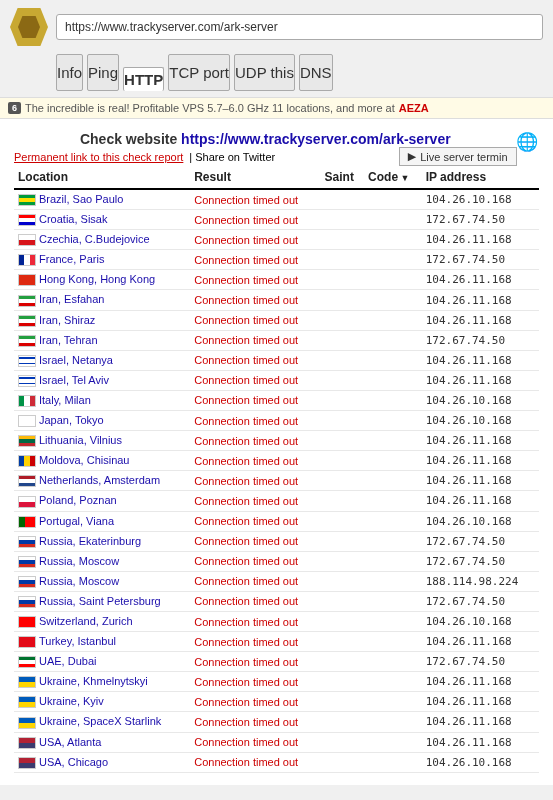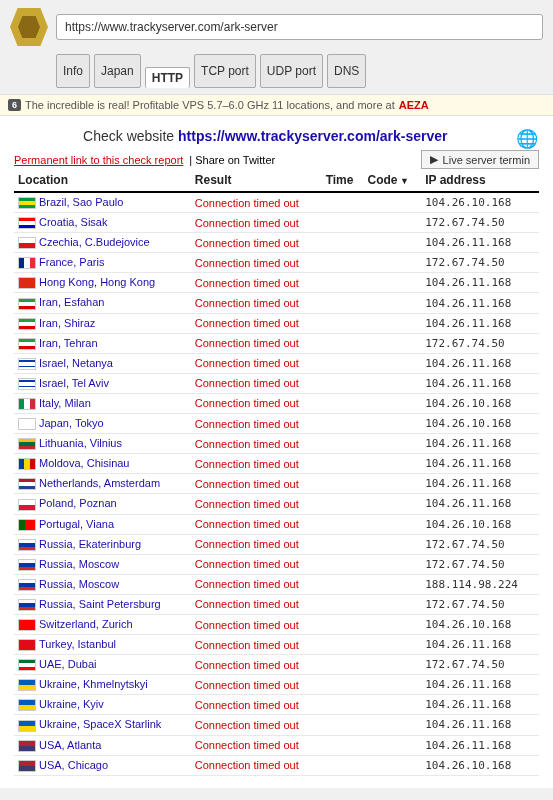--- a/index.html
+++ b/index.html
@@ -4,31 +4,31 @@
   <style>
     * { box-sizing: border-box; margin: 0; padding: 0; }
     body { font-family: Arial, sans-serif; font-size: 12px; background: #f0f0f0; width: 553px; }
 
     
     .top-bar { background: #f0f0f0; padding: 8px 10px; display: flex; align-items: center; gap: 8px; }
     .logo { width: 38px; height: 38px; background: #c8a832; clip-path: polygon(20% 0%, 80% 0%, 100% 50%, 80% 100%, 20% 100%, 0% 50%); display: flex; align-items: center; justify-content: center; }
     .logo-inner { width: 22px; height: 22px; background: #8b6914; clip-path: polygon(20% 0%, 80% 0%, 100% 50%, 80% 100%, 20% 100%, 0% 50%); }
     .url-bar { flex: 1; border: 1px solid #aaa; border-radius: 3px; padding: 5px 8px; font-size: 12px; background: white; color: #333; }
     .nav-buttons { display: flex; gap: 4px; padding: 4px 0; }
-    .nav-btn { border: 1px solid #aaa; background: #e8e8e8; padding: 3px 6px; font-size: 12px; cursor: pointer; border-radius: 2px; color: #333; }
+    .nav-btn { border: 1px solid #aaa; background: #e8e8e8; padding: 3px 0; font-size: 15px; cursor: pointer; border-radius: 2px; color: #333; }
     .nav-btn.active { background: #fff; font-weight: bold; border-bottom: none; margin-top: 13px; }
 
     
     .ad-banner { background: #fffbe6; border-top: 1px solid #ddd; border-bottom: 1px solid #ddd; padding: 4px 8px; font-size: 11px; color: #555; display: flex; align-items: center; gap: 4px; }
     .ad-badge { background: #555; color: white; font-size: 9px; padding: 1px 4px; border-radius: 2px; font-weight: bold; }
     .ad-link { color: #c00; text-decoration: none; font-weight: bold; }
 
     
     .main { background: white; padding: 12px 14px; }
-    .page-title { text-align: center; font-size: 14px; color: #333; margin-bottom: 6px; font-weight: normal; }
+    .page-title { text-align: center; font-size: 14px; color: #333; font-weight: bold; }
     .page-title strong { color: #1a0dab; }
 
     .links-row { display: flex; align-items: center; gap: 6px; font-size: 11px; }
     .perm-link { color: #c00; text-decoration: underline; cursor: pointer; }
     .live-server-btn { margin-left: auto; border: 1px solid #aaa; padding: 2px 8px; font-size: 11px; background: #f5f5f5; cursor: pointer; color: #333; display: flex; align-items: center; gap: 4px; }
 
     
     table { width: 100%; border-collapse: collapse; }
     thead th { text-align: left; font-weight: bold; font-size: 12px; padding: 4px 4px 4px 4px; border-bottom: 2px solid #000000; color: #222; }
     th.sortable { cursor: pointer; }
@@ -69,24 +69,24 @@
 <body>
 
 <div class="top-bar">
   <div class="logo">
     <div class="logo-inner"></div>
   </div>
   <input class="url-bar" type="text" value="https://www.trackyserver.com/ark-server" style="">
 </div>
 <div class="nav-buttons" style="padding: 0 10px 6px 56px; background:#f0f0f0; display:flex; gap:4px;">
   <button class="nav-btn">Info</button>
-  <button class="nav-btn">Japan</button>
+  <button class="nav-btn">Ping</button>
   <button class="nav-btn active">HTTP</button>
   <button class="nav-btn">TCP port</button>
-  <button class="nav-btn">UDP port</button>
+  <button class="nav-btn">UDP this</button>
   <button class="nav-btn">DNS</button>
 </div>
 
 <div class="ad-banner">
   <span class="ad-badge">6</span>
   <span>The incredible is real! Profitable VPS 5.7–6.0 GHz 11 locations, and more at</span>
   <a class="ad-link">AEZA</a>
 </div>
 
 <div class="main">
@@ -102,21 +102,21 @@
       <span>▶</span>
       <span>Live server termin</span>
     </button>
   </div>
 
   <table>
     <thead>
       <tr>
         <th>Location</th>
         <th>Result</th>
-        <th>Time</th>
+        <th>Saint</th>
         <th class="sortable">Code</th>
         <th>IP address</th>
       </tr>
     </thead>
     <tbody id="table-body">
     <tr>
     <td class="location">
       <span class="flag flag-br"></span>Brazil, Sao Paulo
     </td>
     <td class="result">Connection timed out</td>

